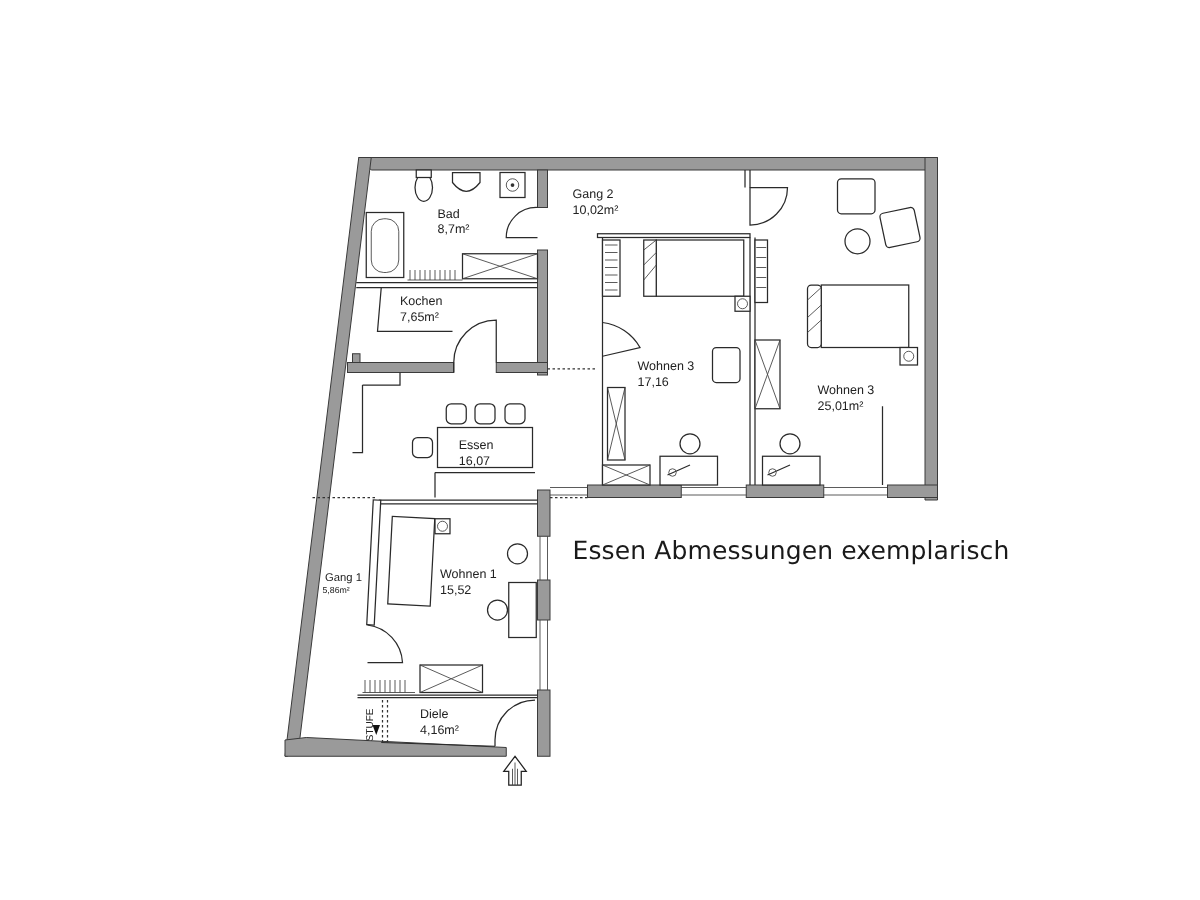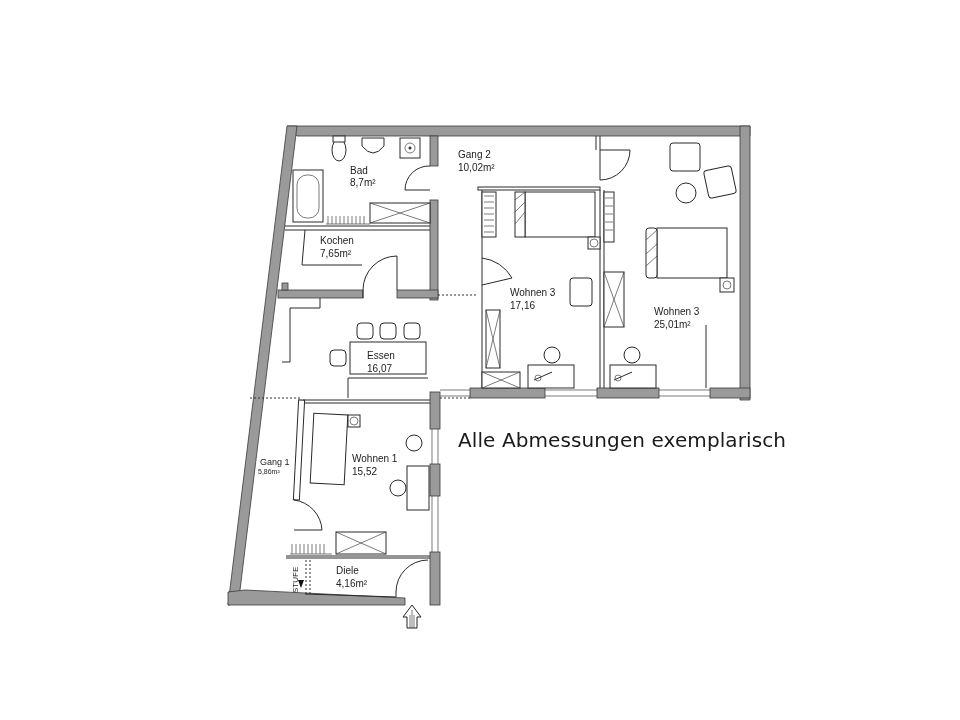--- a/index.html
+++ b/index.html
@@ -244,13 +244,13 @@
     <text class="lbl" x="352" y="462">Wohnen 1</text>
     <text class="lbl" x="352" y="475">15,52</text>
     <text class="lbl-sm" x="260" y="465" style="font-size:9px">Gang 1</text>
     <text class="lbl-sm" x="258" y="474" style="font-size:7px">5,86m²</text>
     <text class="lbl" x="336" y="574">Diele</text>
     <text class="lbl" x="336" y="587">4,16m²</text>
     <text class="lbl-sm" x="0" y="0" transform="translate(298 593) rotate(-90)">STUFE</text>
   </g>
 </svg>
 
-<div class="note">Alle Abmessungen exemplarisch</div>
+<div class="note">Essen Abmessungen exemplarisch</div>
 
 </body></html>

